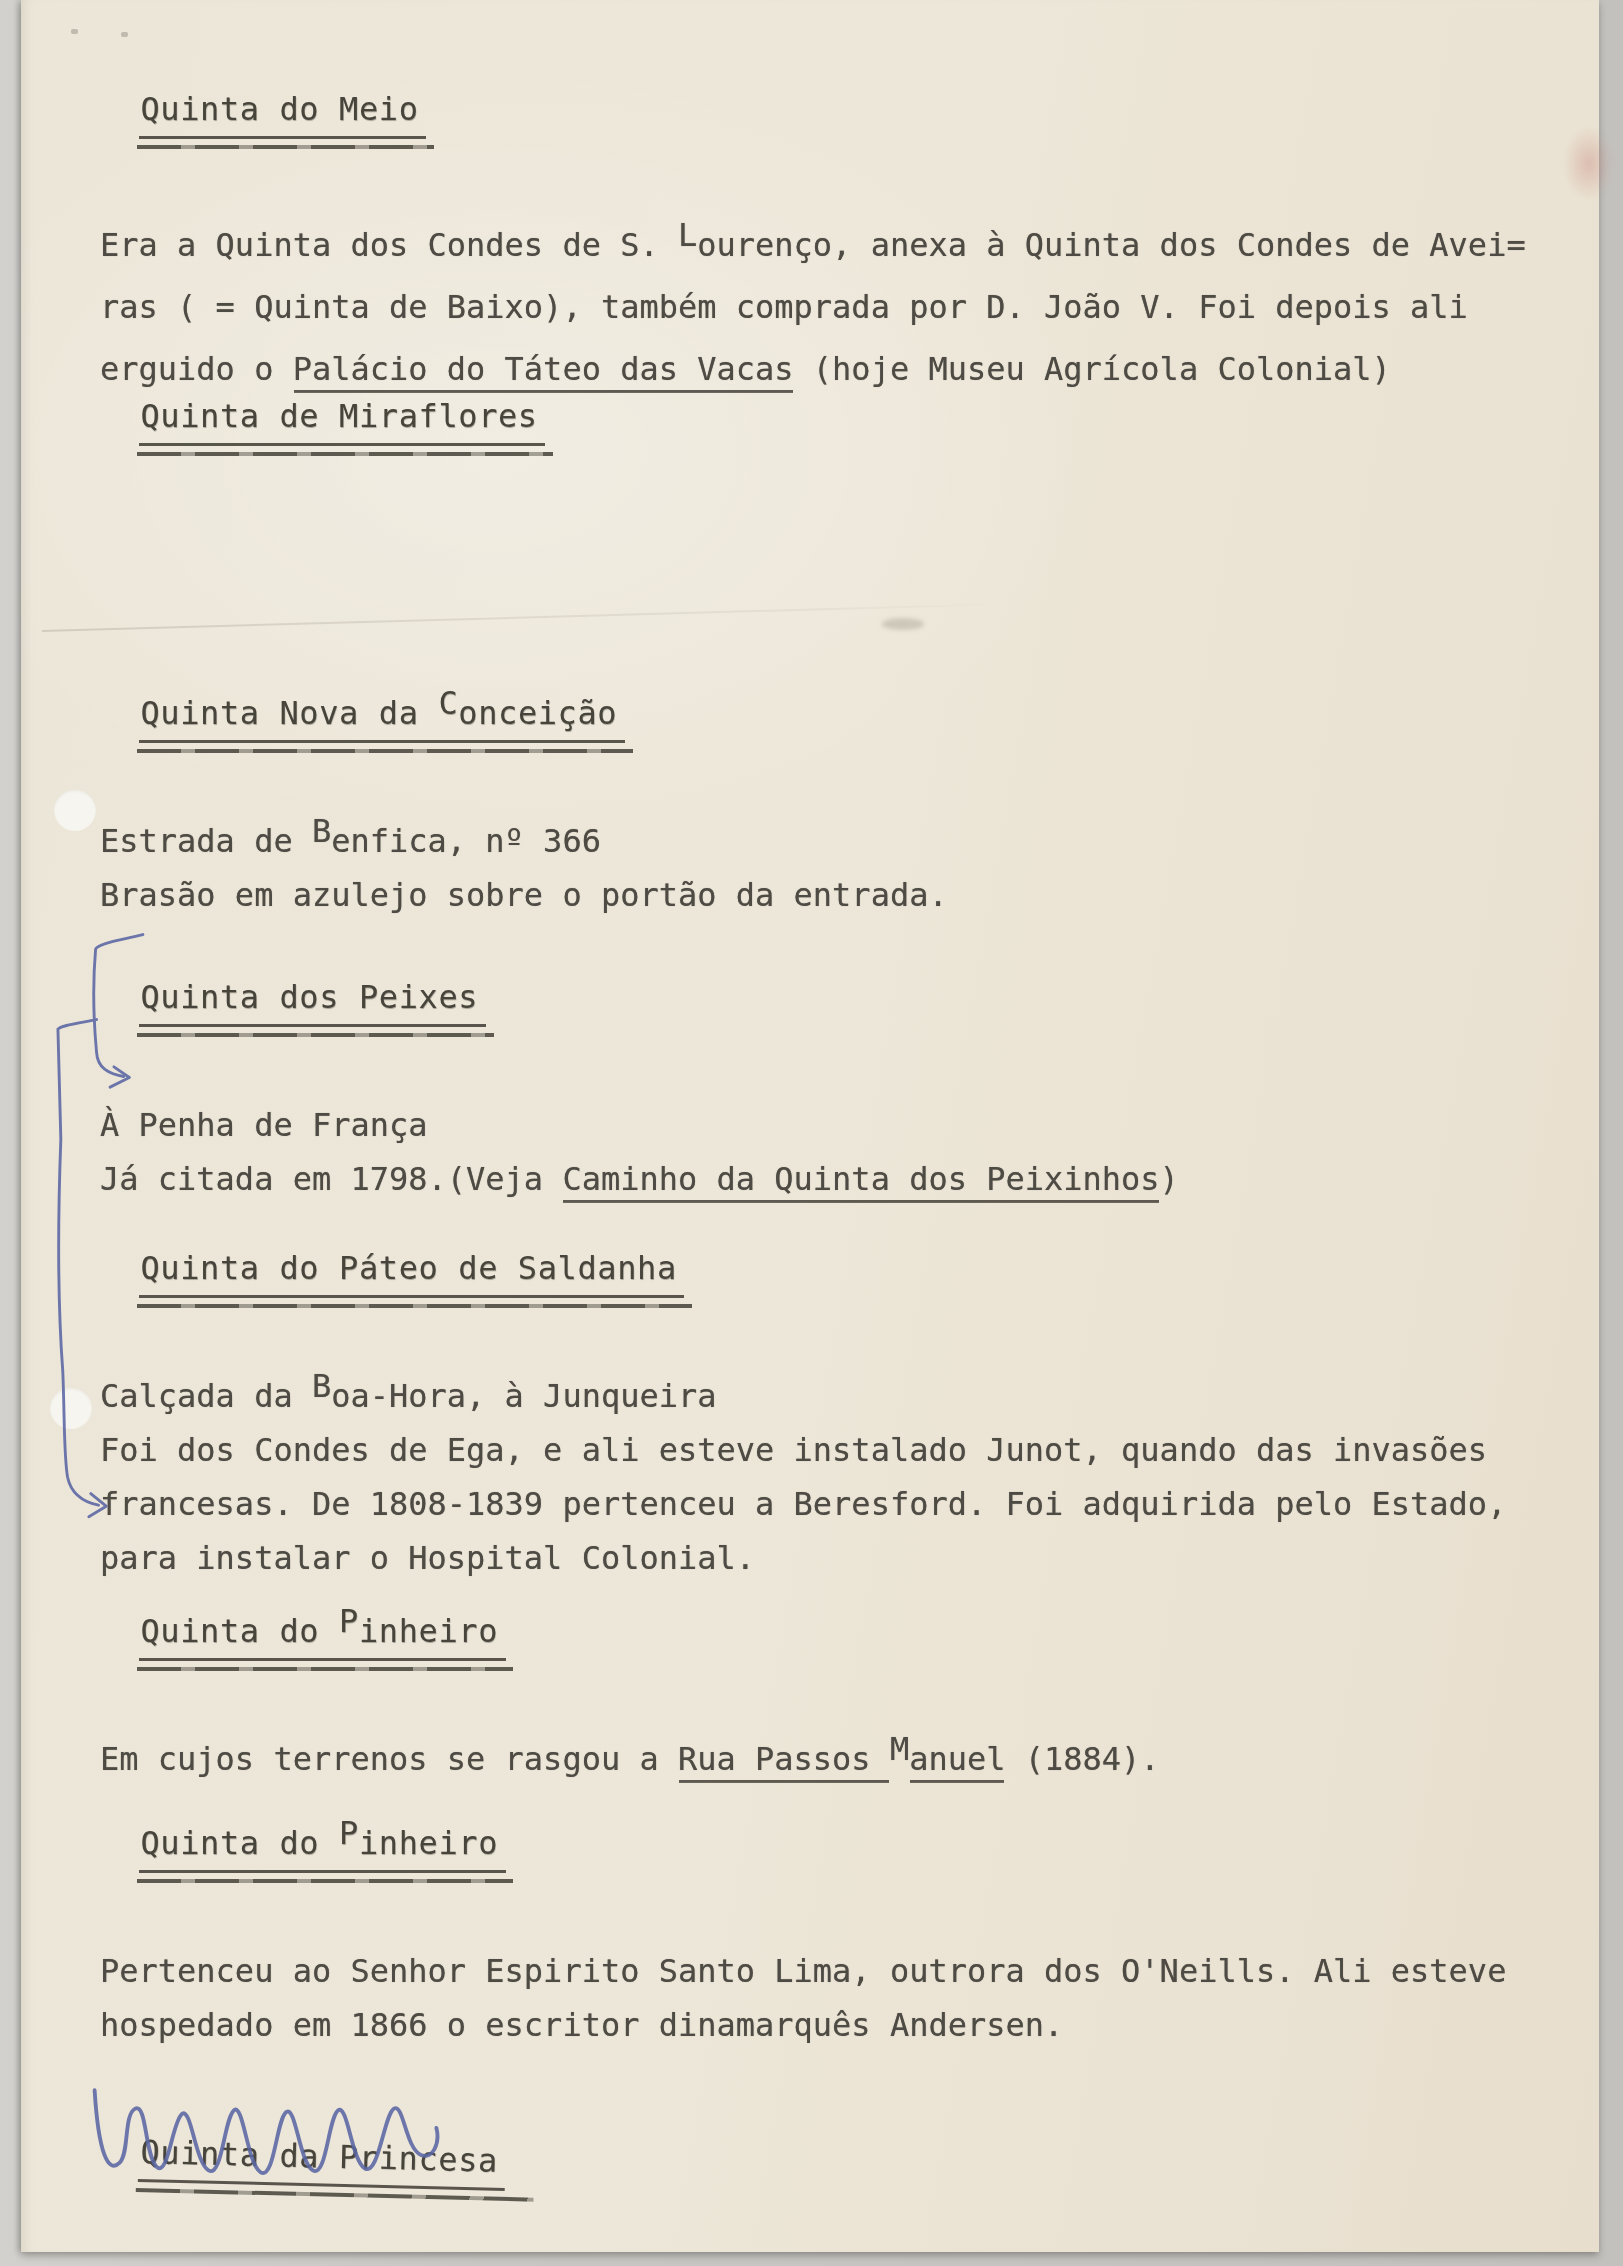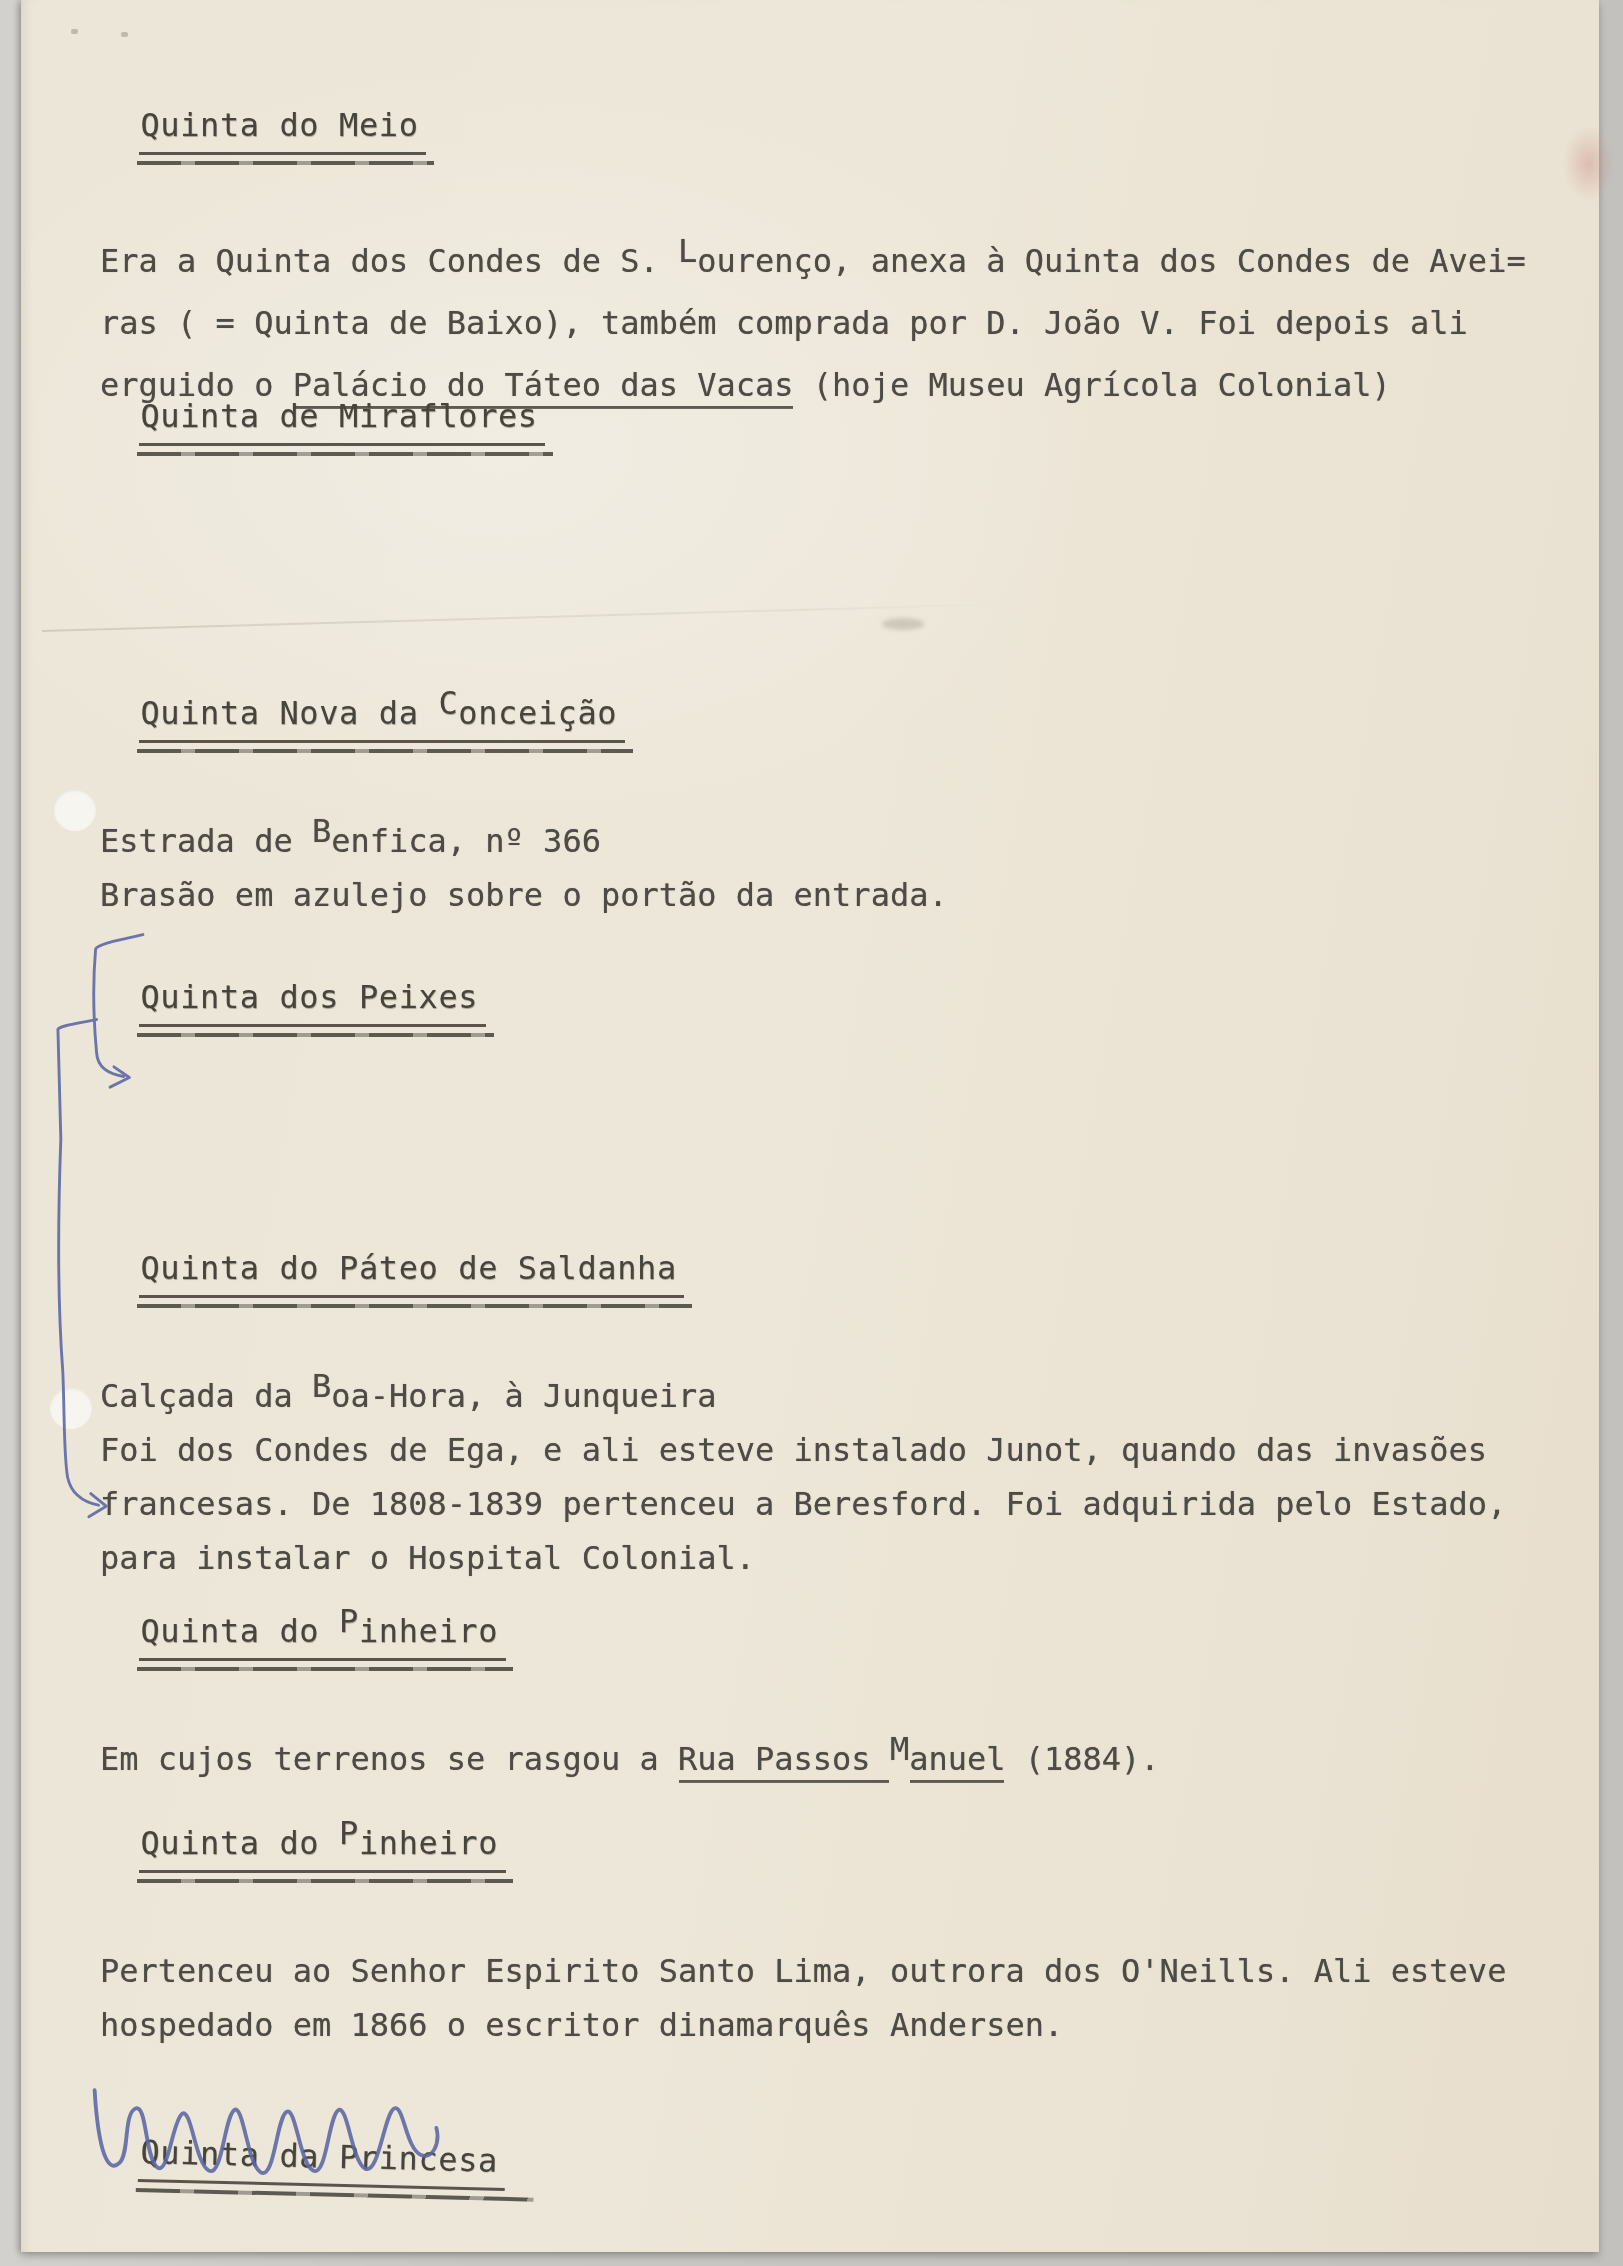--- a/index.html
+++ b/index.html
@@ -26,21 +26,21 @@
   }
   .heading::after{
     content:"";position:absolute;left:-1.9px;right:-7.7px;bottom:-13.5px;height:3.9px;
     background:repeating-linear-gradient(90deg,rgba(68,65,56,.85) 0 44px,rgba(68,65,56,.45) 44px 58px);
   }
   .body{margin-top:33px;line-height:54px;}
   .s1 .body{margin-top:37px;line-height:62px;}
   .u{box-shadow:0 3.9px 0 -1px rgba(68,65,56,.85);padding-bottom:2px;}
   .raised{position:relative;top:-.3em;}
   
-  .s1{top:68px;}  .s2{top:359px;} .s3{top:656px;} .s4{top:940px;}
+  .s1{top:52px;}  .s2{top:359px;} .s3{top:656px;} .s4{top:940px;}
   .s5{top:1211px;} .s6{top:1574px;} .s7{top:1786px;}
   .s8{top:2095px;} .s8 .heading{transform:rotate(1.4deg);transform-origin:left top;}
   .s8 .heading::after{right:-29px;}
   .hole{position:absolute;width:42px;height:41px;border-radius:50%;
         background:#f7f5ef;box-shadow:inset 0 1px 2.9px rgba(0,0,0,.05);}
   .hole1{left:54px;top:790px;} .hole2{left:50px;top:1388px;}
   .speck{position:absolute;width:6.8px;height:4.8px;background:#9a968c;opacity:.55;border-radius:1.9px;}
   .speck1{left:50px;top:29px;} .speck2{left:100px;top:32px;}
   .crease{position:absolute;left:21px;top:630px;width:966px;height:1.9px;
           background:linear-gradient(90deg,rgba(160,152,138,.35),rgba(160,152,138,.12) 80%,rgba(160,152,138,0));
@@ -72,20 +72,21 @@
   <div class="heading"><span>Quinta de Miraflores</span></div>
 </section>
 
 <section class="sec s3">
   <div class="heading"><span>Quinta Nova da </span><span class="raised">C</span><span>onceição</span></div>
   <div class="body"><div class="line"><span>Estrada de </span><span class="raised">B</span><span>enfica, nº 366</span></div><div class="line"><span>Brasão em azulejo sobre o portão da entrada.</span></div></div>
 </section>
 
 <section class="sec s4">
   <div class="heading"><span>Quinta dos Peixes</span></div>
+  <div class="body"><div class="line"><span>À Penha de França</span></div><div class="line"><span>Já citada em 1798.(Veja </span><span class="u">Caminho da Quinta dos Peixinhos</span><span>)</span></div></div>
 </section>
 
 <section class="sec s5">
   <div class="heading"><span>Quinta do Páteo de Saldanha</span></div>
   <div class="body"><div class="line"><span>Calçada da </span><span class="raised">B</span><span>oa-Hora, à </span><span>J</span><span>unqueira</span></div><div class="line"><span>Foi dos Condes de Ega, e ali esteve instalado Junot, quando das invasões</span></div><div class="line"><span>francesas. De 1808-1839 pertenceu a Beresford. Foi adquirida pelo Estado,</span></div><div class="line"><span>para instalar o Hospital Colonial.</span></div></div>
 </section>
 
 <section class="sec s6">
   <div class="heading"><span>Quinta do </span><span class="raised">P</span><span>inheiro</span></div>
   <div class="body"><div class="line"><span>Em cujos terrenos se rasgou a </span><span class="u">Rua Passos </span><span class="raised">M</span><span class="u">anuel</span><span> (1884).</span></div></div>

